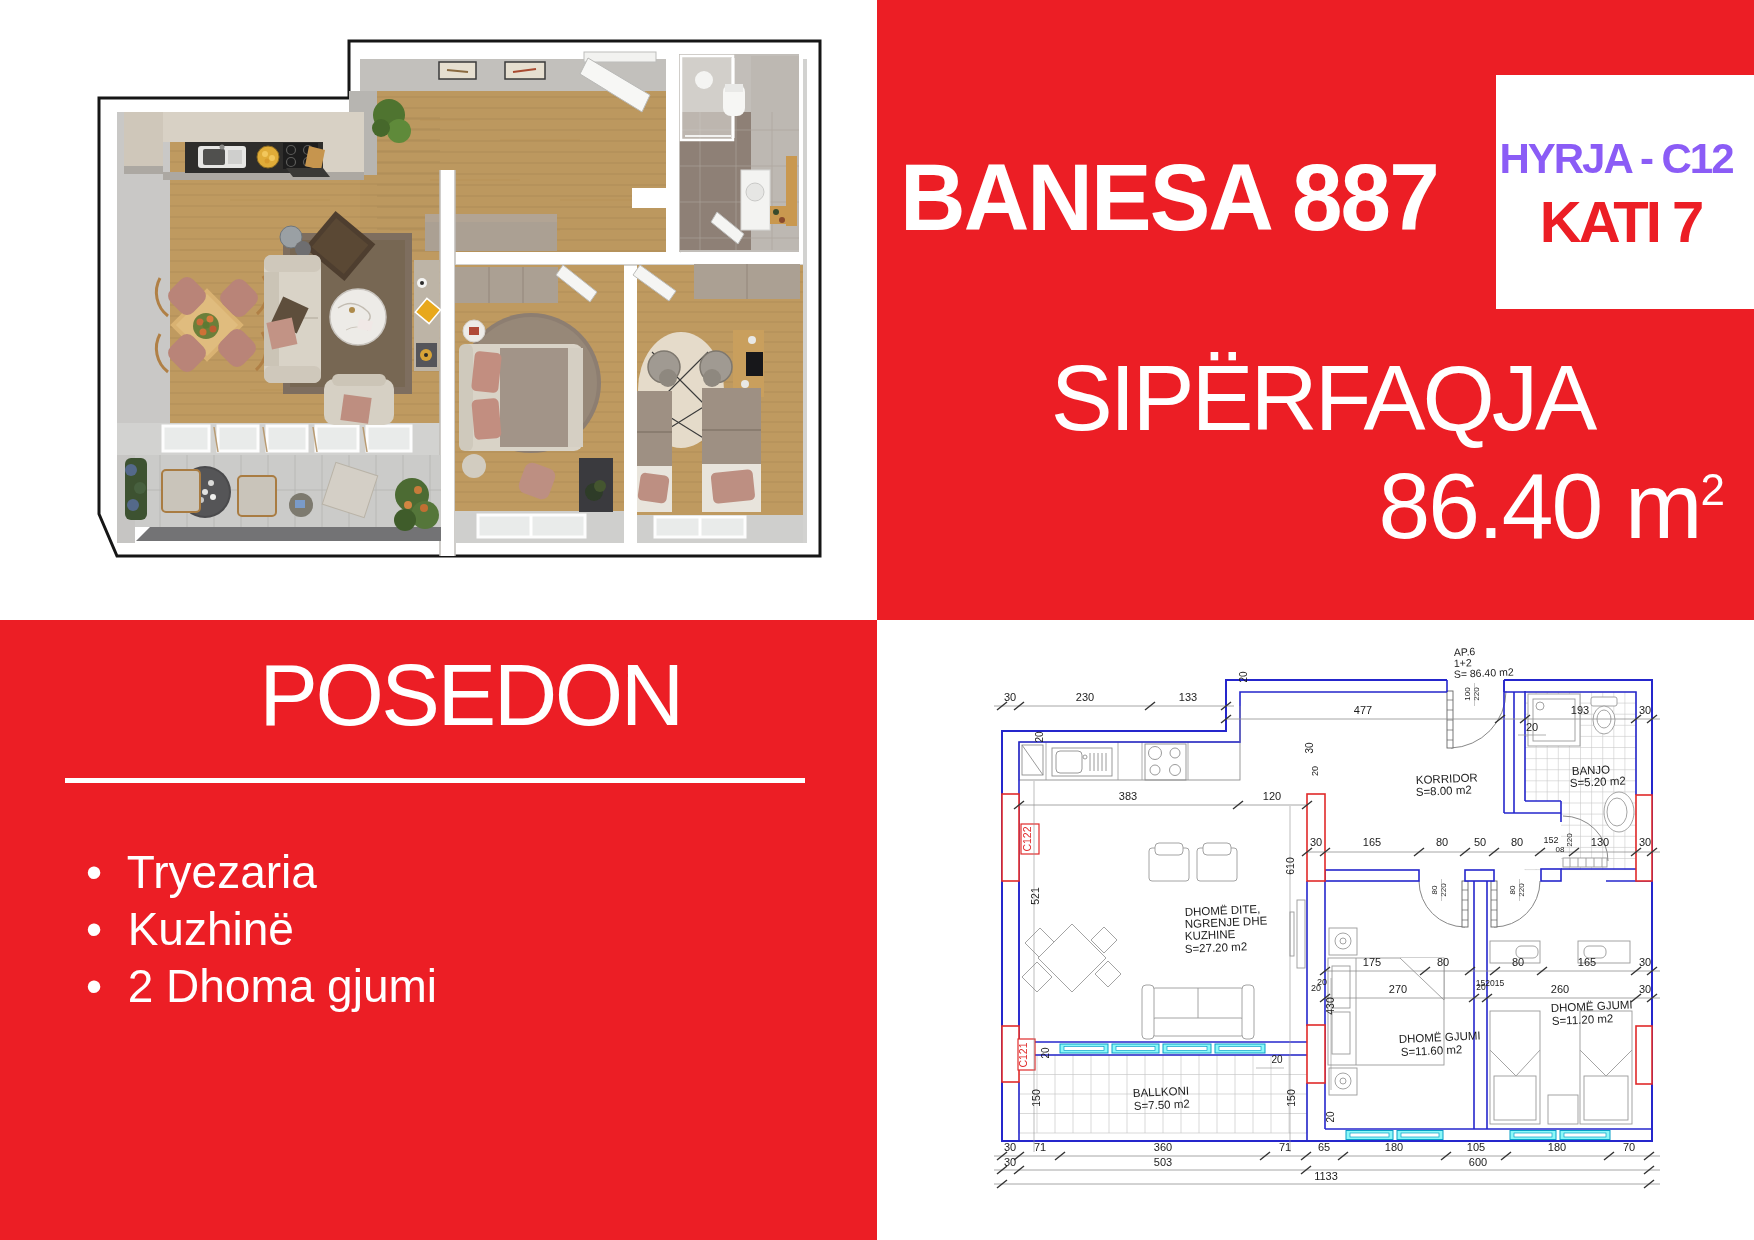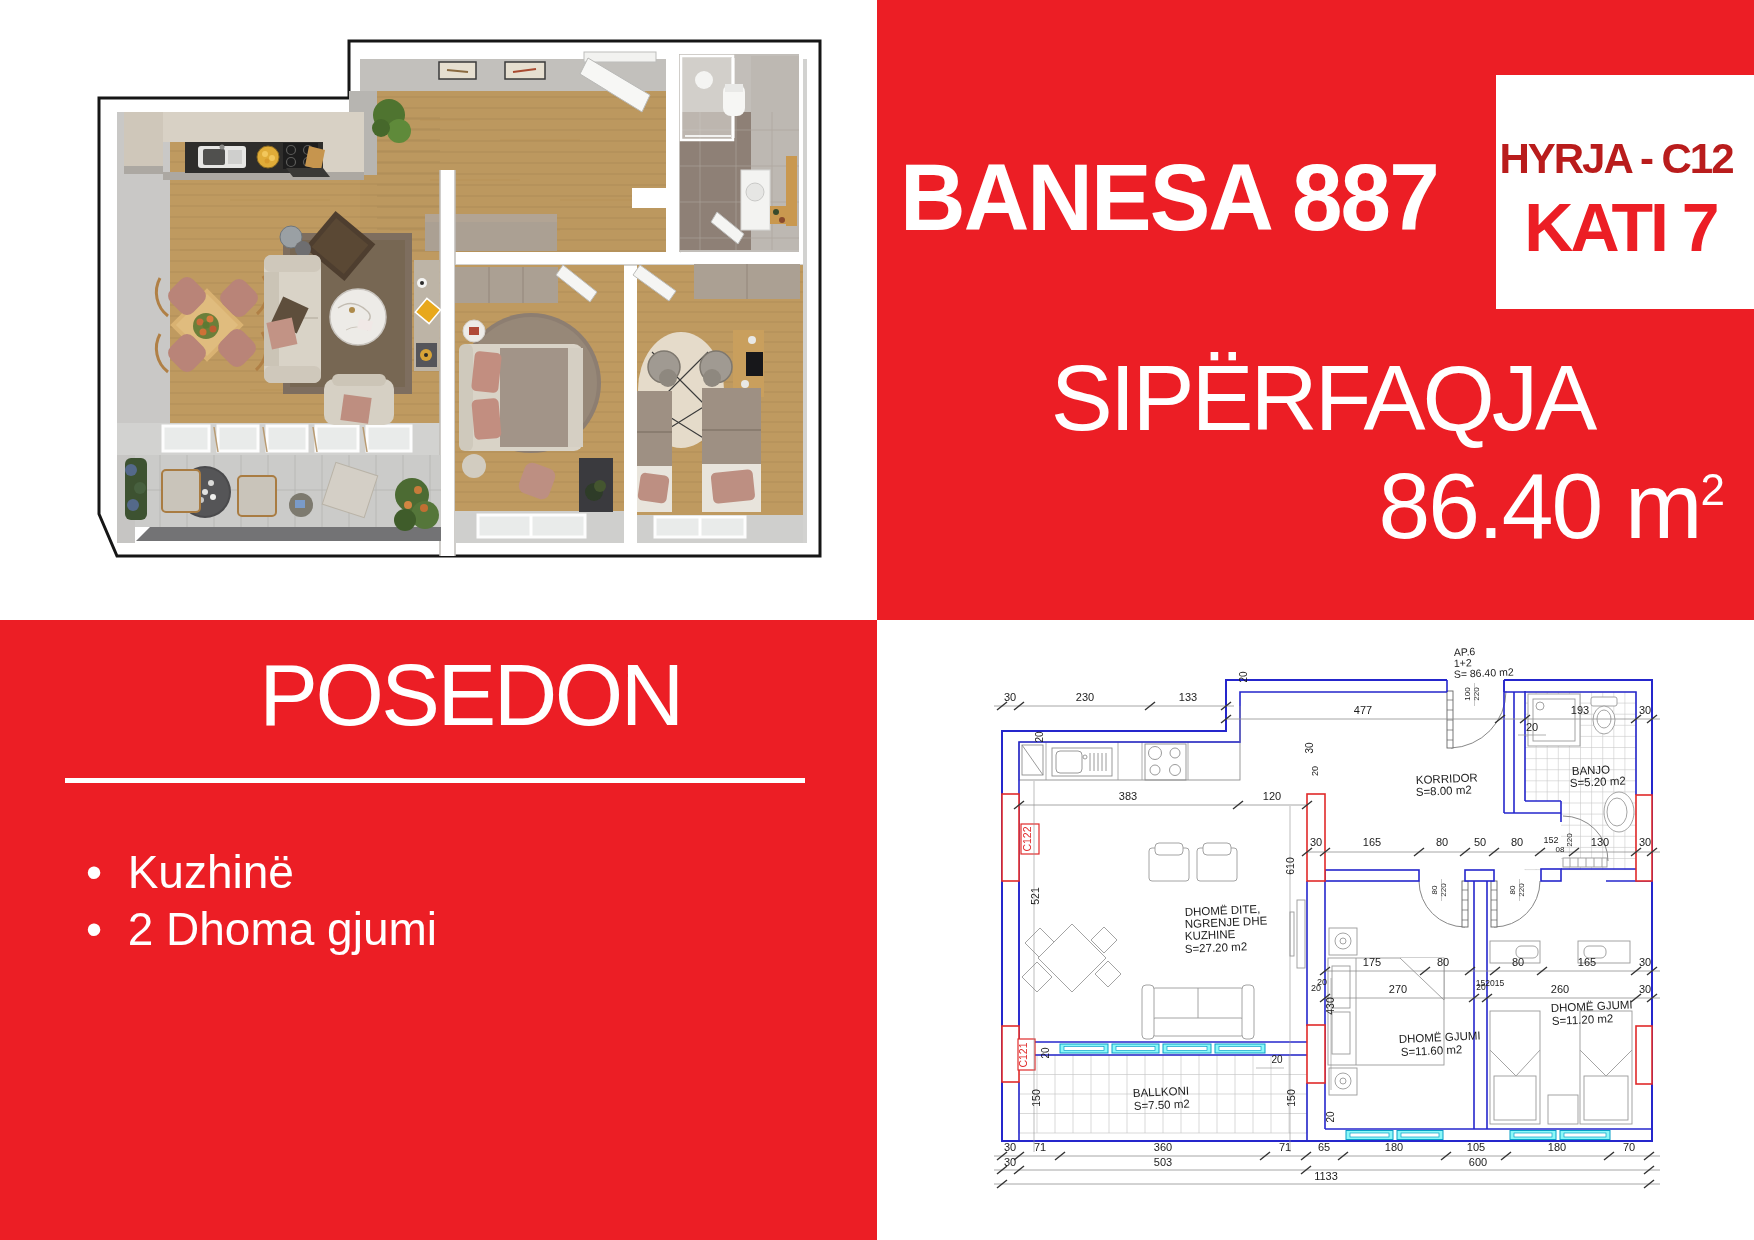--- a/index.html
+++ b/index.html
@@ -12,33 +12,34 @@
 <body>
 
 <div class="abs red" style="left:877px;top:0;width:877px;height:620px;"></div>
 
 <div class="abs red" style="left:0;top:620px;width:877px;height:620px;"></div>
 
 <div class="abs wt" style="left:900px;top:150px;font-size:95px;font-weight:bold;line-height:1;letter-spacing:-2px;white-space:nowrap;transform:scaleX(.956);transform-origin:left top;">BANESA 887</div>
 
 <div class="abs" style="left:1496px;top:75px;width:258px;height:234px;background:#ffffff;"></div>
 
-<div class="abs" style="left:1496px;top:138px;width:240px;text-align:center;font-size:42px;font-weight:bold;color:#b91c1c;line-height:1;letter-spacing:-2px;white-space:nowrap;">HYRJA - C12</div>
-
-<div class="abs" style="left:1496px;top:193px;width:249px;text-align:center;font-size:68px;font-weight:bold;color:#EC1E25;line-height:1;letter-spacing:-3px;white-space:nowrap;">KATI 7</div>
+<div class="abs" style="left:1496px;top:138px;width:240px;text-align:center;font-size:42px;font-weight:bold;color:#8b5cf6;line-height:1;letter-spacing:-2px;white-space:nowrap;">HYRJA - C12</div>
+
+<div class="abs" style="left:1496px;top:193px;width:249px;text-align:center;font-size:58px;font-weight:bold;color:#EC1E25;line-height:1;letter-spacing:-3px;white-space:nowrap;">KATI 7</div>
 
 <div class="abs wt" style="left:884px;top:352px;width:877px;text-align:center;font-size:93px;line-height:1;letter-spacing:-3px;white-space:nowrap;">SIPËRFAQJA</div>
 
 <div class="abs wt" style="left:848px;top:460px;width:877px;text-align:right;font-size:93px;line-height:1;letter-spacing:-2px;white-space:nowrap;">86.40 m<span style="font-size:44px;position:relative;top:-33px;letter-spacing:0;vertical-align:baseline;">2</span></div>
 
 <div class="abs wt" style="left:0px;top:651px;width:845px;text-align:center;font-size:88px;line-height:1;letter-spacing:-2.5px;margin-left:48px;">POSEDON</div>
 
 <div class="abs" style="left:65px;top:778px;width:740px;height:5px;background:#ffffff;"></div>
 
 <div class="abs wt" style="left:86px;top:844px;font-size:46px;line-height:57px;">
+<div>•&nbsp; Tryezaria</div>
 <div>•&nbsp; Kuzhinë</div>
 <div>•&nbsp; 2 Dhoma gjumi</div>
 </div>
 
 <div class="abs wt" style="left:484px;top:844px;font-size:46px;line-height:57px;">
 </div>
 
 <svg class="abs" style="left:0;top:0;" width="877" height="620" viewBox="0 0 877 620">
 
 <polygon points="99,98 349,98 349,41 820,41 820,556 117,556 99,514" fill="#FFFFFF" stroke="#161616" stroke-width="3"></polygon>

